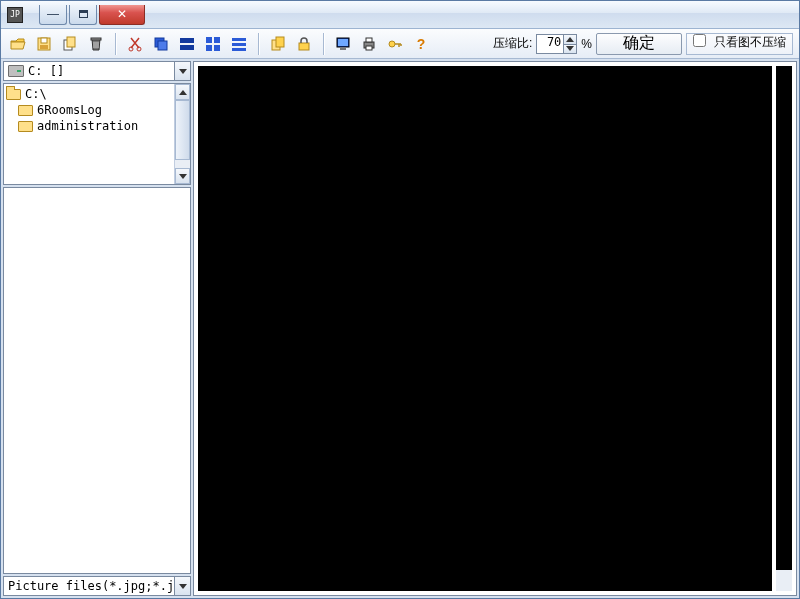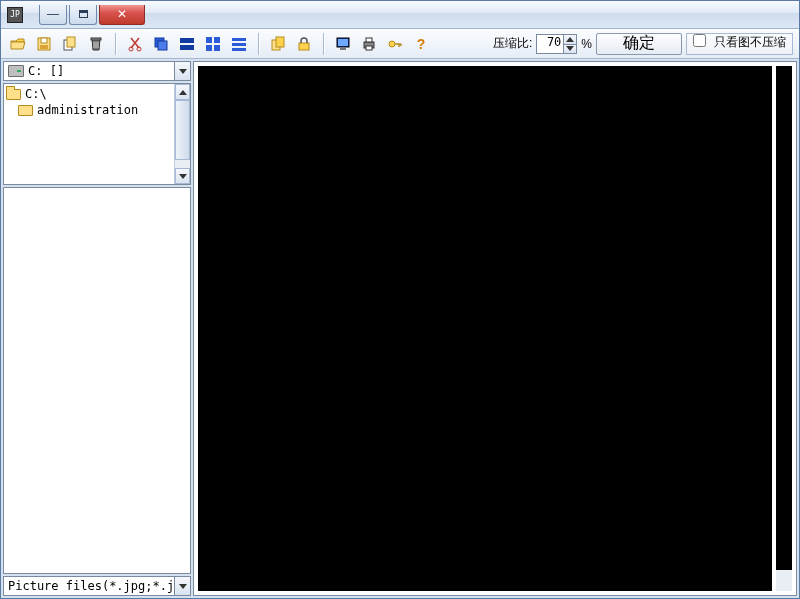--- a/index.html
+++ b/index.html
@@ -316,20 +316,24 @@
       </div>
 
       <div class="panel treepanel">
         <div class="treecontent">
           <div class="treerow">
             <div class="foldericon open"></div>
             <span>C:\</span>
           </div>
           <div class="treerow child">
             <div class="foldericon"></div>
+            <span>6RoomsLog</span>
+          </div>
+          <div class="treerow child">
+            <div class="foldericon"></div>
             <span>administration</span>
           </div>
         </div>
         <div class="vscroll">
           <div class="sbtn">
               <div class="tri-up"></div>
             </div>
           <div class="thumb"></div>
           <div class="track"></div>
           <div class="sbtn">

